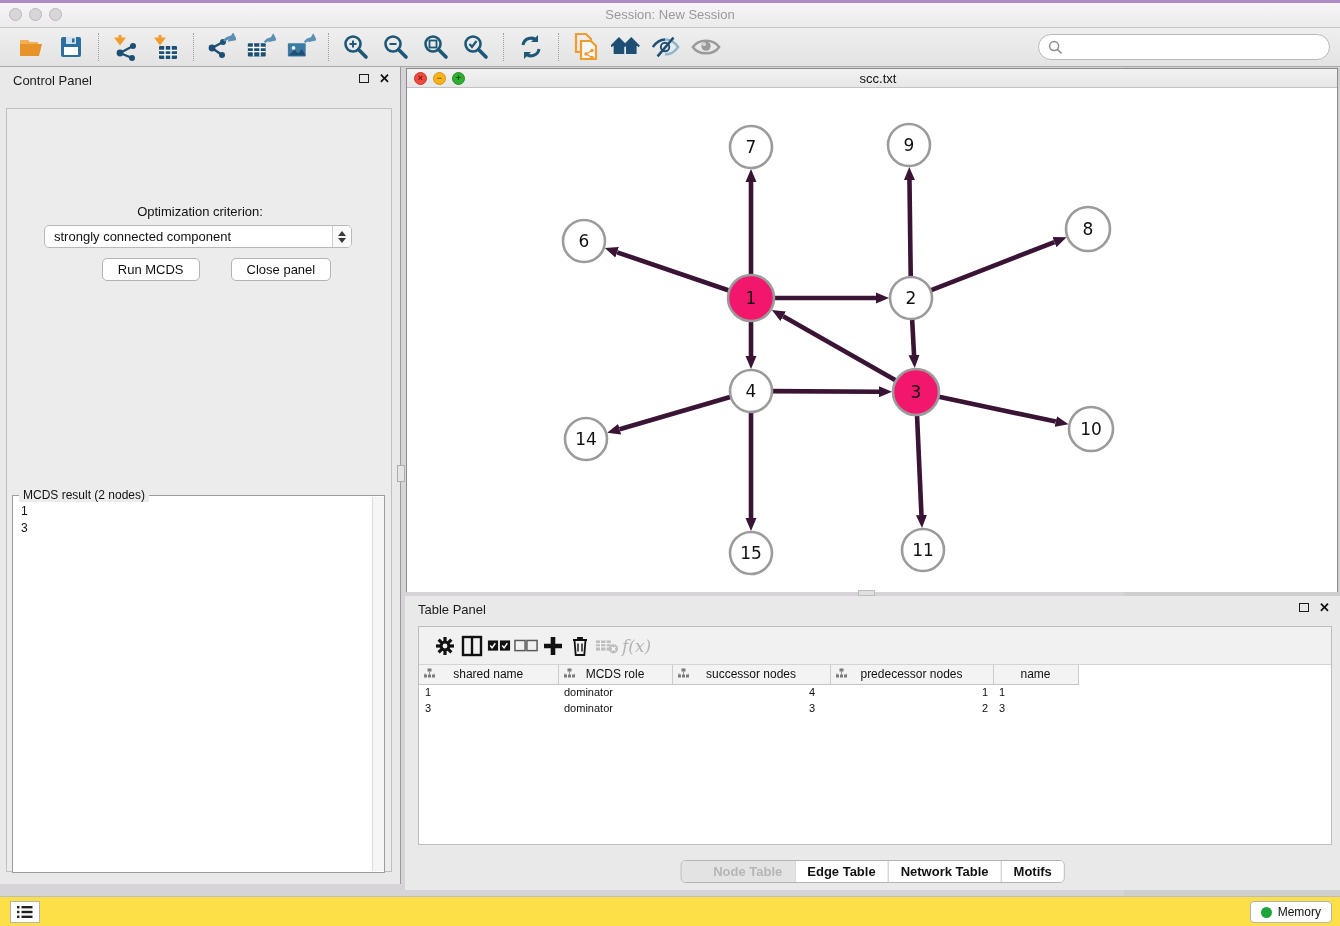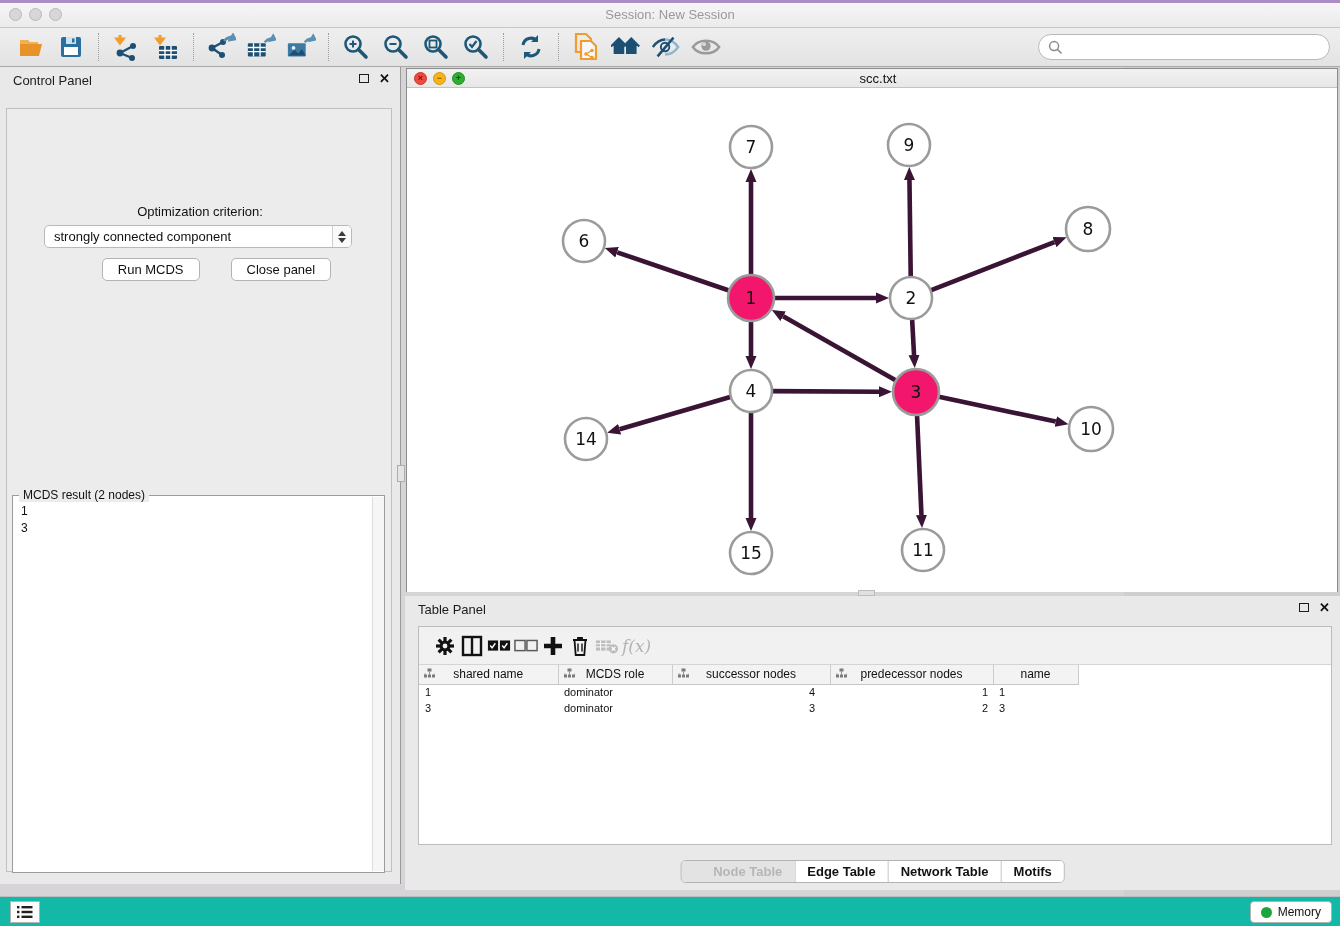--- a/index.html
+++ b/index.html
@@ -103,21 +103,21 @@
   #node-table td { height:16px; font-size:11px; color:#111; padding:0 6px; white-space:nowrap; overflow:hidden; }
   #node-table td.num { text-align:right; padding-right:15px; }
   #node-table td.num2 { text-align:right; padding-right:5px; }
 
   #table-tabs { bottom:7px; top:auto; }
   #table-tabs .seg-tab { font-weight:bold; font-size:13px; padding:3px 12px; }
   #table-tabs .seg-tab.selected { font-weight:bold;padding-left:32px; }
 
   
   #status-bar { position:absolute; left:0; top:896px; width:1340px; height:30px;
-    background:#14b8a6; border-top:1px solid #bdbdbd; }
+    background:#fde047; border-top:1px solid #bdbdbd; }
   #list-btn { position:absolute; left:10px; top:4px; width:30px; height:22px; background:#fdfdfd;
     border:1px solid #b3b3b3; display:flex; align-items:center; justify-content:center; }
   #memory-btn { position:absolute; right:8px; top:4px; height:22px; padding:0 10px; background:#fff;
     border:1px solid #b3b3b3; border-radius:4px; display:flex; align-items:center; gap:6px; }
   #memory-btn .mem-dot { width:11px; height:11px; border-radius:50%; background:#1ea43c; }
   #memory-btn .mem-label { font-size:12px; color:#111; }
 </style>
 </head>
 <body>
 

